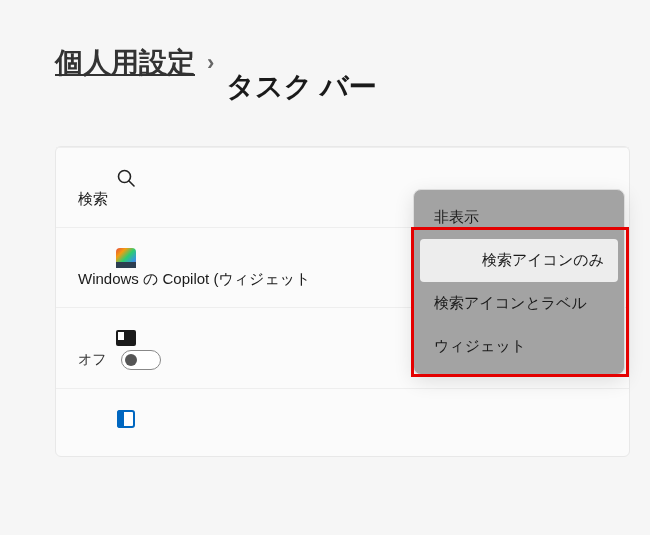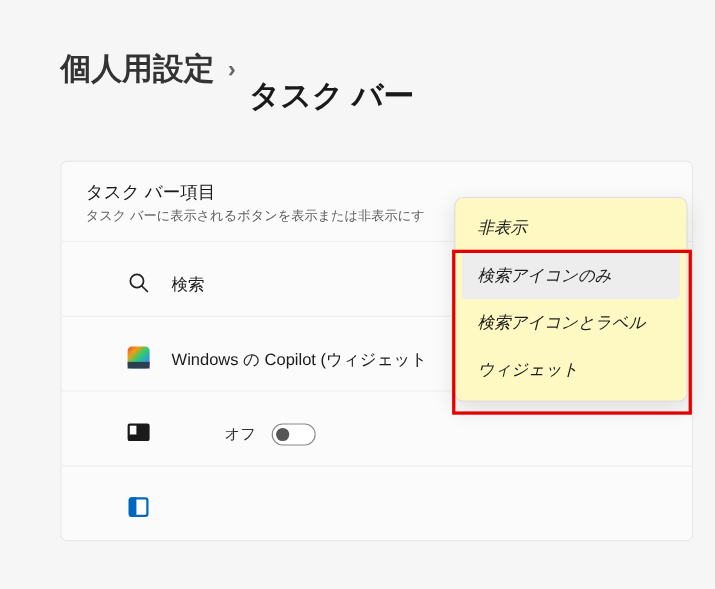--- a/index.html
+++ b/index.html
@@ -15,21 +15,21 @@
     }
     .breadcrumb {
       display: flex;
       align-items: center;
       font-size: 28px;
       font-weight: 600;
       color: #1a1a1a;
       margin-bottom: 40px;
       gap: 12px;
     }
-    .breadcrumb .parent { color: #333; }
+    .breadcrumb .parent { color: #333; text-decoration: underline; }
     .breadcrumb .chevron { color: #666; font-size: 22px; }
     .breadcrumb .current { font-weight: 700; margin-top: 48px; }
     .panel {
       background: #fbfbfb;
       border: 1px solid #e8e8e8;
       border-radius: 6px;
       position: relative;
     }
     .section-header {
       padding: 18px 22px 14px 22px;
@@ -38,24 +38,25 @@
       font-size: 16px;
       color: #1a1a1a;
       margin-bottom: 2px;
     }
     .section-subtitle {
       font-size: 12px;
       color: #606060;
     }
     .row {
       display: flex;
-      align-items: flex-end;
+      align-items: flex-start;
       padding: 18px 22px;
       border-top: 1px solid #eee;
       min-height: 68px;
+      flex-direction: column;
     }
     .row-icon {
       width: 24px;
       height: 24px;
       margin-left: 36px;
       margin-right: 18px;
       display: flex;
       align-items: center;
       justify-content: center;
       flex-shrink: 0;
@@ -64,21 +65,20 @@
       flex: 1;
       font-size: 15px;
       color: #1a1a1a;
     }
     .row-control {
       display: flex;
       align-items: center;
       gap: 14px;
       font-size: 14px;
       color: #333;
-      margin-left: 48px;
     }
     .toggle {
       width: 40px;
       height: 20px;
       border-radius: 10px;
       position: relative;
       cursor: pointer;
     }
     .toggle.off {
       background: #fff;
@@ -102,40 +102,40 @@
       position: absolute;
       width: 14px;
       height: 14px;
       background: #fff;
       border-radius: 50%;
       top: 3px;
       right: 3px;
     }
     .dropdown-menu {
       position: absolute;
-      top: 32px;
+      top: 42px;
       right: 4px;
       width: 212px;
-      background: #fef9c3;
+      background: #a3a3a3;
       border: 1px solid #ddd;
       border-radius: 8px;
       box-shadow: 0 6px 20px rgba(0,0,0,0.12);
       padding: 6px;
       z-index: 10;
-      font-style: italic;
     }
     .dropdown-item {
       padding: 12px 14px;
       font-size: 15px;
       color: #1a1a1a;
       border-radius: 4px;
       cursor: pointer;
     }
     .dropdown-item.selected {
       background: #ededed;
+      text-align: right;
     }
     .highlight-box {
       position: absolute;
       border: 3px solid #e40000;
       pointer-events: none;
       z-index: 20;
     }
     .copilot-icon {
       width: 20px;
       height: 20px;
@@ -192,24 +192,20 @@
 <body>
 
 <div class="container">
   <div class="breadcrumb">
     <span class="parent">個人用設定</span>
     <span class="chevron">›</span>
     <span class="current">タスク バー</span>
   </div>
 
   <div class="panel">
-    <div class="section-header">
-      <div class="section-title">タスク バー項目</div>
-      <div class="section-subtitle">タスク バーに表示されるボタンを表示または非表示にす</div>
-    </div>
 
     <div class="row">
       <div class="row-icon">
         <svg width="20" height="20" viewBox="0 0 20 20" fill="none">
           <circle cx="8.5" cy="8.5" r="6" stroke="#222" stroke-width="1.6"></circle>
           <line x1="13" y1="13" x2="18" y2="18" stroke="#222" stroke-width="1.6" stroke-linecap="round"></line>
         </svg>
       </div>
       <div class="row-label">検索</div>
     </div>

